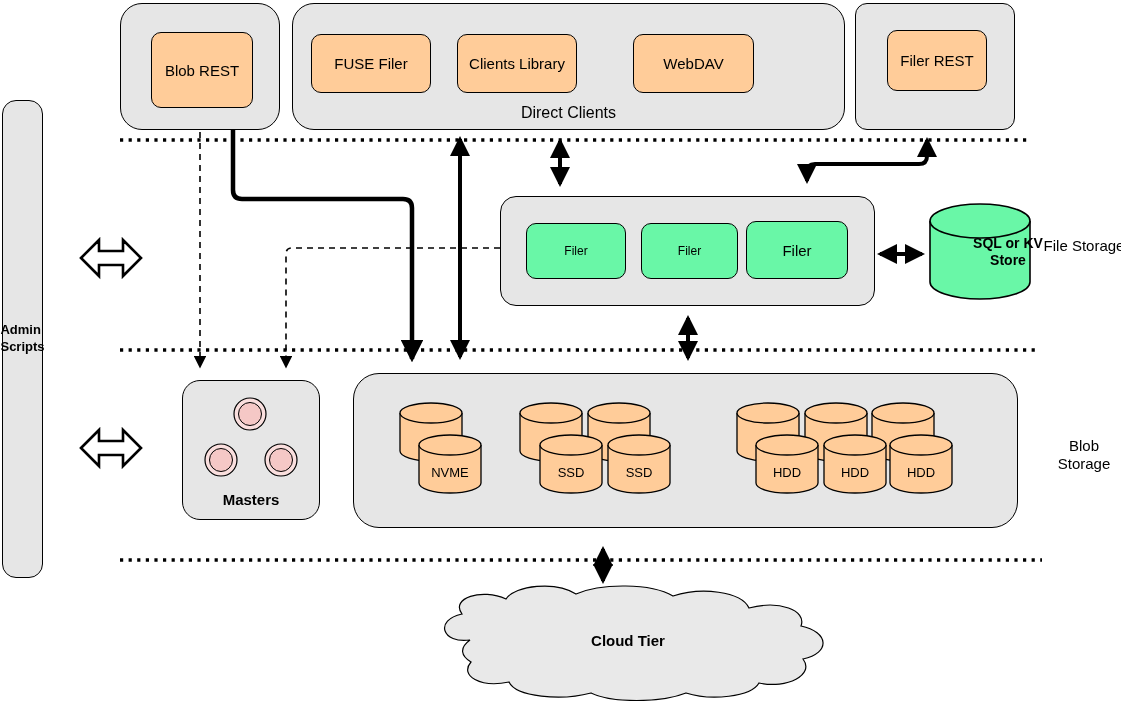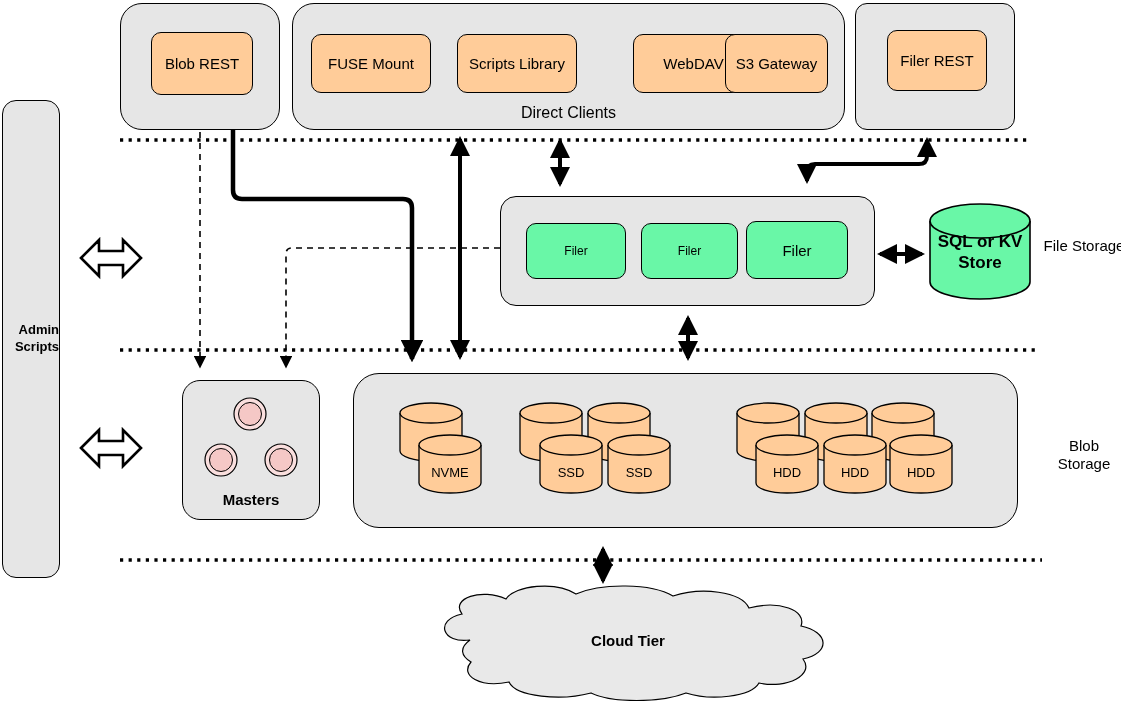--- a/index.html
+++ b/index.html
@@ -15,65 +15,62 @@
     text-align:center;
   }
   .gbox{
     position:absolute;background:#69F7A7;border:1px solid #000;border-radius:10px;
     display:flex;align-items:center;justify-content:center;font-size:12px;box-sizing:border-box;text-align:center;
   }
   .caption{position:absolute;left:0;right:0;bottom:7px;text-align:center;font-size:16px;}
   .sidelabel{
     position:absolute;width:84px;text-align:center;font-size:15px;line-height:1.22;z-index:6;
   }
-  #admin-box{left:2px;top:100px;width:58px;height:478px;border-radius:14px;
-    display:flex;align-items:center;justify-content:center;text-align:right;
+  #admin-box{left:2px;top:100px;width:41px;height:478px;border-radius:14px;
+    display:flex;align-items:center;justify-content:center;text-align:left;
     font-weight:bold;font-size:13px;line-height:1.3;}
   #svg-overlay{position:absolute;left:0;top:0;z-index:5;pointer-events:none;}
   .boxlayer{position:absolute;inset:0;z-index:1;}
   .toplayer{position:absolute;inset:0;z-index:6;pointer-events:none;}
   #sql-label{
     position:absolute;left:930px;top:208px;width:100px;height:88px;
     display:flex;align-items:center;justify-content:center;text-align:center;
-    font-weight:bold;font-size:17px;line-height:1.25;
+    font-weight:bold;font-size:14px;line-height:1.25;padding-left:28px;
   }
   #masters-label{position:absolute;left:0;right:0;bottom:11px;text-align:center;
     font-weight:bold;font-size:15px;}
   .cyl-label{font-size:13px;}
   .cloud-label{font-weight:bold;font-size:15px;}
 </style>
 </head>
 <body>
 
 <div id="canvas">
 
   <div class="boxlayer">
 
     <div id="admin-box" class="cont">
       <span>Admin Scripts</span>
     </div>
 
     <div class="cont r22" style="left:120px;top:3px;width:160px;height:127px;">
-      <div class="obox" style="left:30px;top:28px;width:102px;height:63px;text-align:center;">
+      <div class="obox" style="left:30px;top:28px;width:102px;height:76px;text-align:center;">
         <span>Blob REST</span>
       </div>
     </div>
 
     <div class="cont r22" style="left:292px;top:3px;width:553px;height:127px;">
       <div class="obox" style="left:18px;top:30px;width:120px;height:59px;">
-        <span>FUSE Mount</span>
+        <span>FUSE Filer</span>
       </div>
       <div class="obox" style="left:164px;top:30px;width:120px;height:59px;">
-        <span>Scripts Library</span>
+        <span>Clients Library</span>
       </div>
       <div class="obox" style="left:295px;top:30px;width:121px;height:59px;margin-left:45px;">
         <span>WebDAV</span>
-      </div>
-      <div class="obox" style="left:432px;top:30px;width:103px;height:59px;">
-        <span>S3 Gateway</span>
       </div>
       <div class="caption">Direct Clients</div>
     </div>
 
     <div class="cont r22" style="left:855px;top:3px;width:160px;height:127px;border-radius:12px;">
       <div class="obox" style="left:31px;top:26px;width:100px;height:61px;">
         <span>Filer REST</span>
       </div>
     </div>
 

